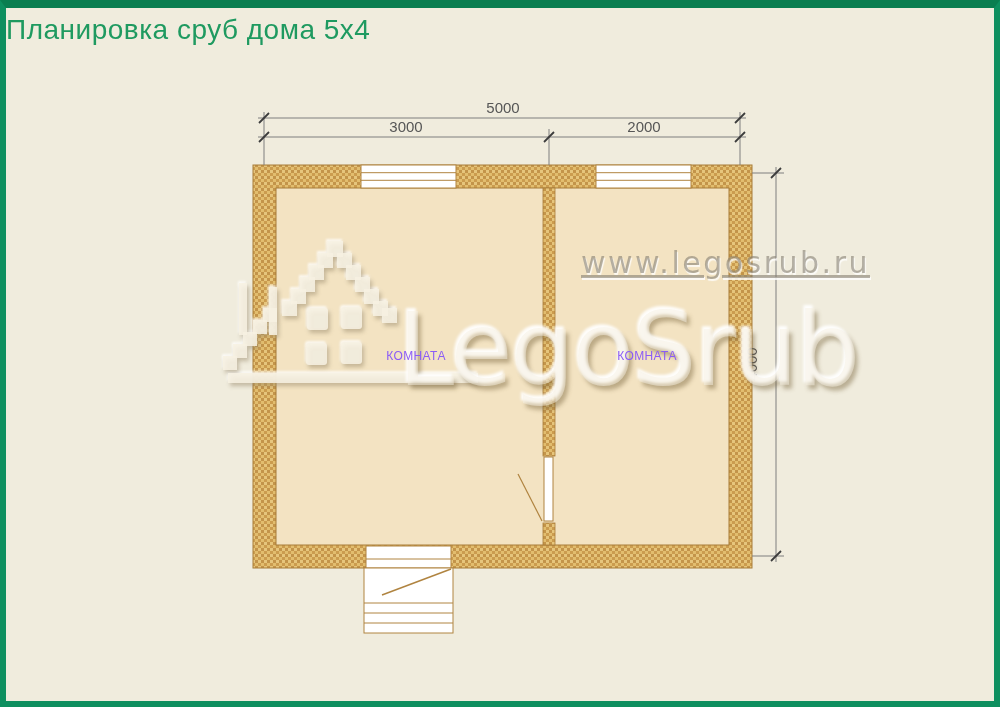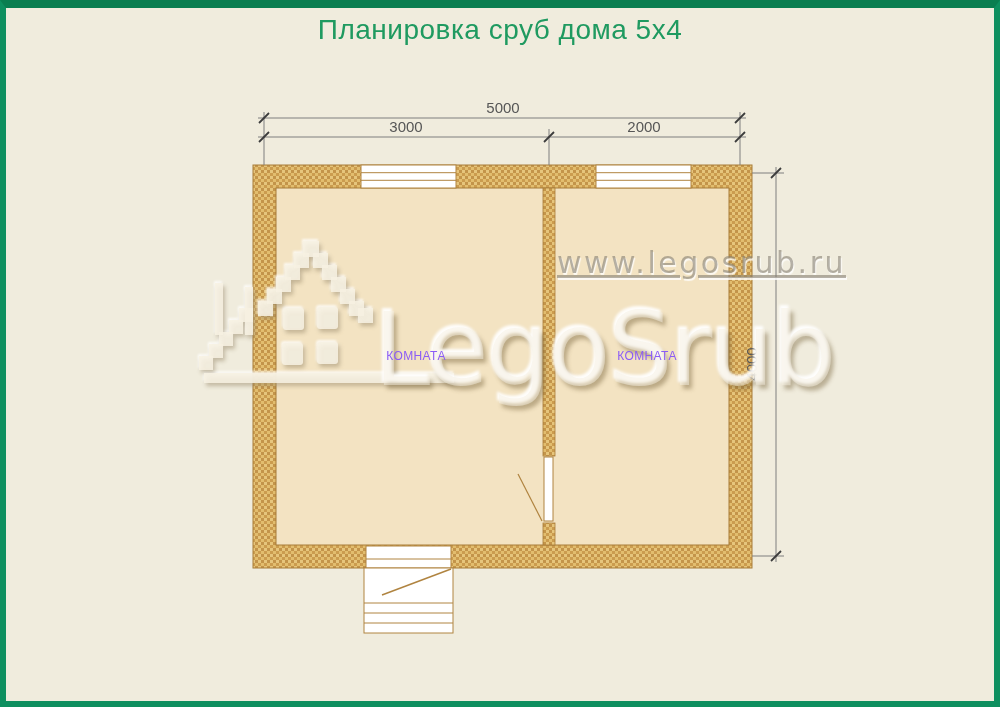--- a/index.html
+++ b/index.html
@@ -8,29 +8,28 @@
     width:1000px;height:707px;
     box-sizing:border-box;
     background:#f0ecdd;
     border:6px solid #0e8f5f;
     border-top:8px solid #0a7e50;
     overflow:hidden;
     font-family:"Liberation Sans", sans-serif;
   }
   .page-title{
     position:absolute;top:6px;left:0;width:100%;
-    text-align:center;
     font-size:28px;
     color:#1f9a60;
     letter-spacing:0.5px;
   }
   #plan-svg{position:absolute;left:0;top:0;z-index:1;}
   .dim-text{fill:#565656;font-size:15px;font-family:"Liberation Sans",sans-serif;}
   
-  .wm{position:absolute;z-index:2;pointer-events:none;user-select:none;}
+  .wm{position:absolute;z-index:2;pointer-events:none;user-select:none;padding-left:24px;}
   .wm-house{left:190px;top:226px;}
   .wm-house svg{
     filter:drop-shadow(2px 3px 2px rgba(120,100,60,0.45)) drop-shadow(-1px -2px 1px rgba(255,255,255,0.85));
   }
   .wm-brand{
     left:368px;top:292px;
     font-family:"DejaVu Sans",sans-serif;
     font-size:101px;line-height:1;
     letter-spacing:-2px;
     color:rgba(246,240,226,0.50);

